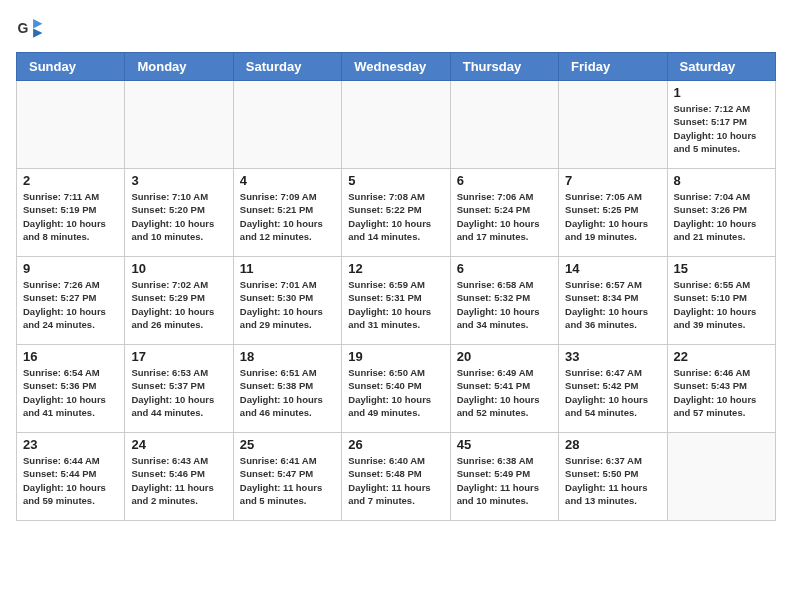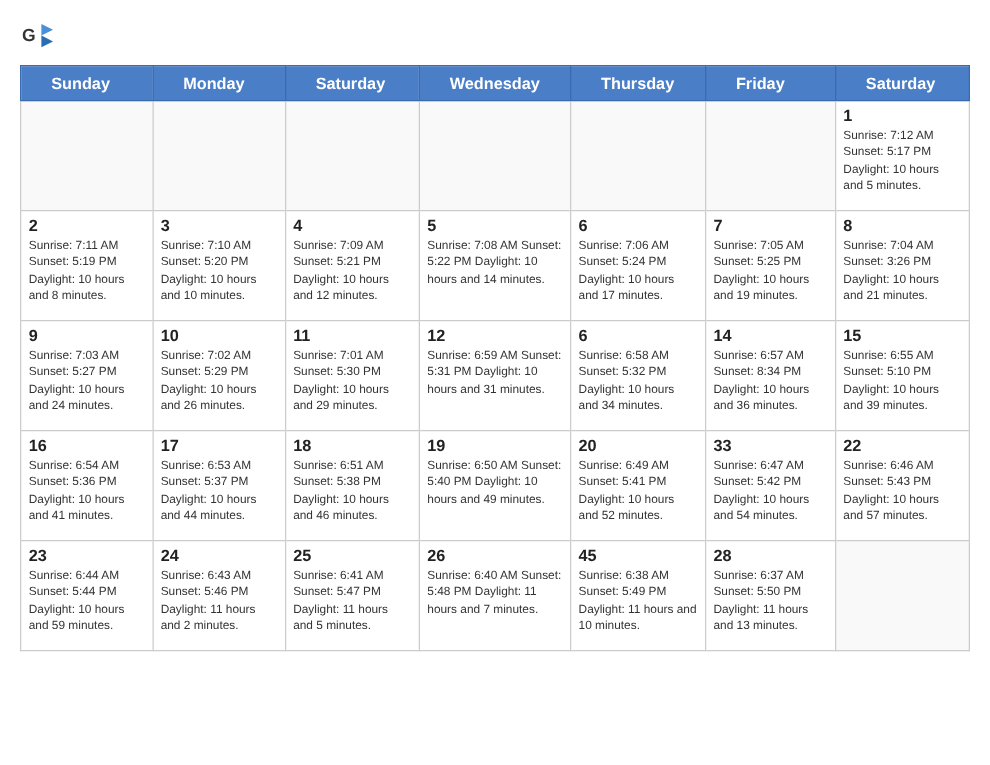--- a/index.html
+++ b/index.html
@@ -50,21 +50,21 @@
     .calendar {
       width: 100%;
       border-collapse: collapse;
       border: 1px solid #ccc;
     }
     .calendar th {
       background-color: #4a7ec7;
       color: #fff;
       font-size: 13px;
       font-weight: bold;
-      padding: 6px 24px;
+      padding: 6px 12px;
       text-align: left;
       border: 1px solid #3a6ab0;
     }
     .calendar td {
       vertical-align: top;
       width: 108px;
       height: 88px;
       padding: 4px 6px;
       border: 1px solid #ccc;
       font-size: 10px;
@@ -78,20 +78,21 @@
       font-size: 13px;
       font-weight: bold;
       color: #222;
       display: block;
       margin-bottom: 2px;
     }
     .day-info {
       font-size: 9.5px;
       line-height: 1.4;
       color: #333;
+      font-weight: bold;
     }
   </style>
 </head>
 <body>
 
 <div class="header-area">
   <div class="logo">
     <svg class="logo-icon" viewBox="0 0 36 36" xmlns="http://www.w3.org/2000/svg">
       <rect x="0" y="0" width="36" height="36" fill="white"></rect>
 
@@ -177,21 +178,21 @@
         <td>
           <span class="day-number">8</span>
           <div class="day-info">Sunrise: 7:04 AM
 Sunset: 3:26 PM
 Daylight: 10 hours and 21 minutes.</div>
         </td>
       </tr>
       <tr>
         <td>
           <span class="day-number">9</span>
-          <div class="day-info">Sunrise: 7:03 AM
+          <div class="day-info">Sunrise: 7:26 AM
 Sunset: 5:27 PM
 Daylight: 10 hours and 24 minutes.</div>
         </td>
         <td>
           <span class="day-number">10</span>
           <div class="day-info">Sunrise: 7:02 AM
 Sunset: 5:29 PM
 Daylight: 10 hours and 26 minutes.</div>
         </td>
         <td>

